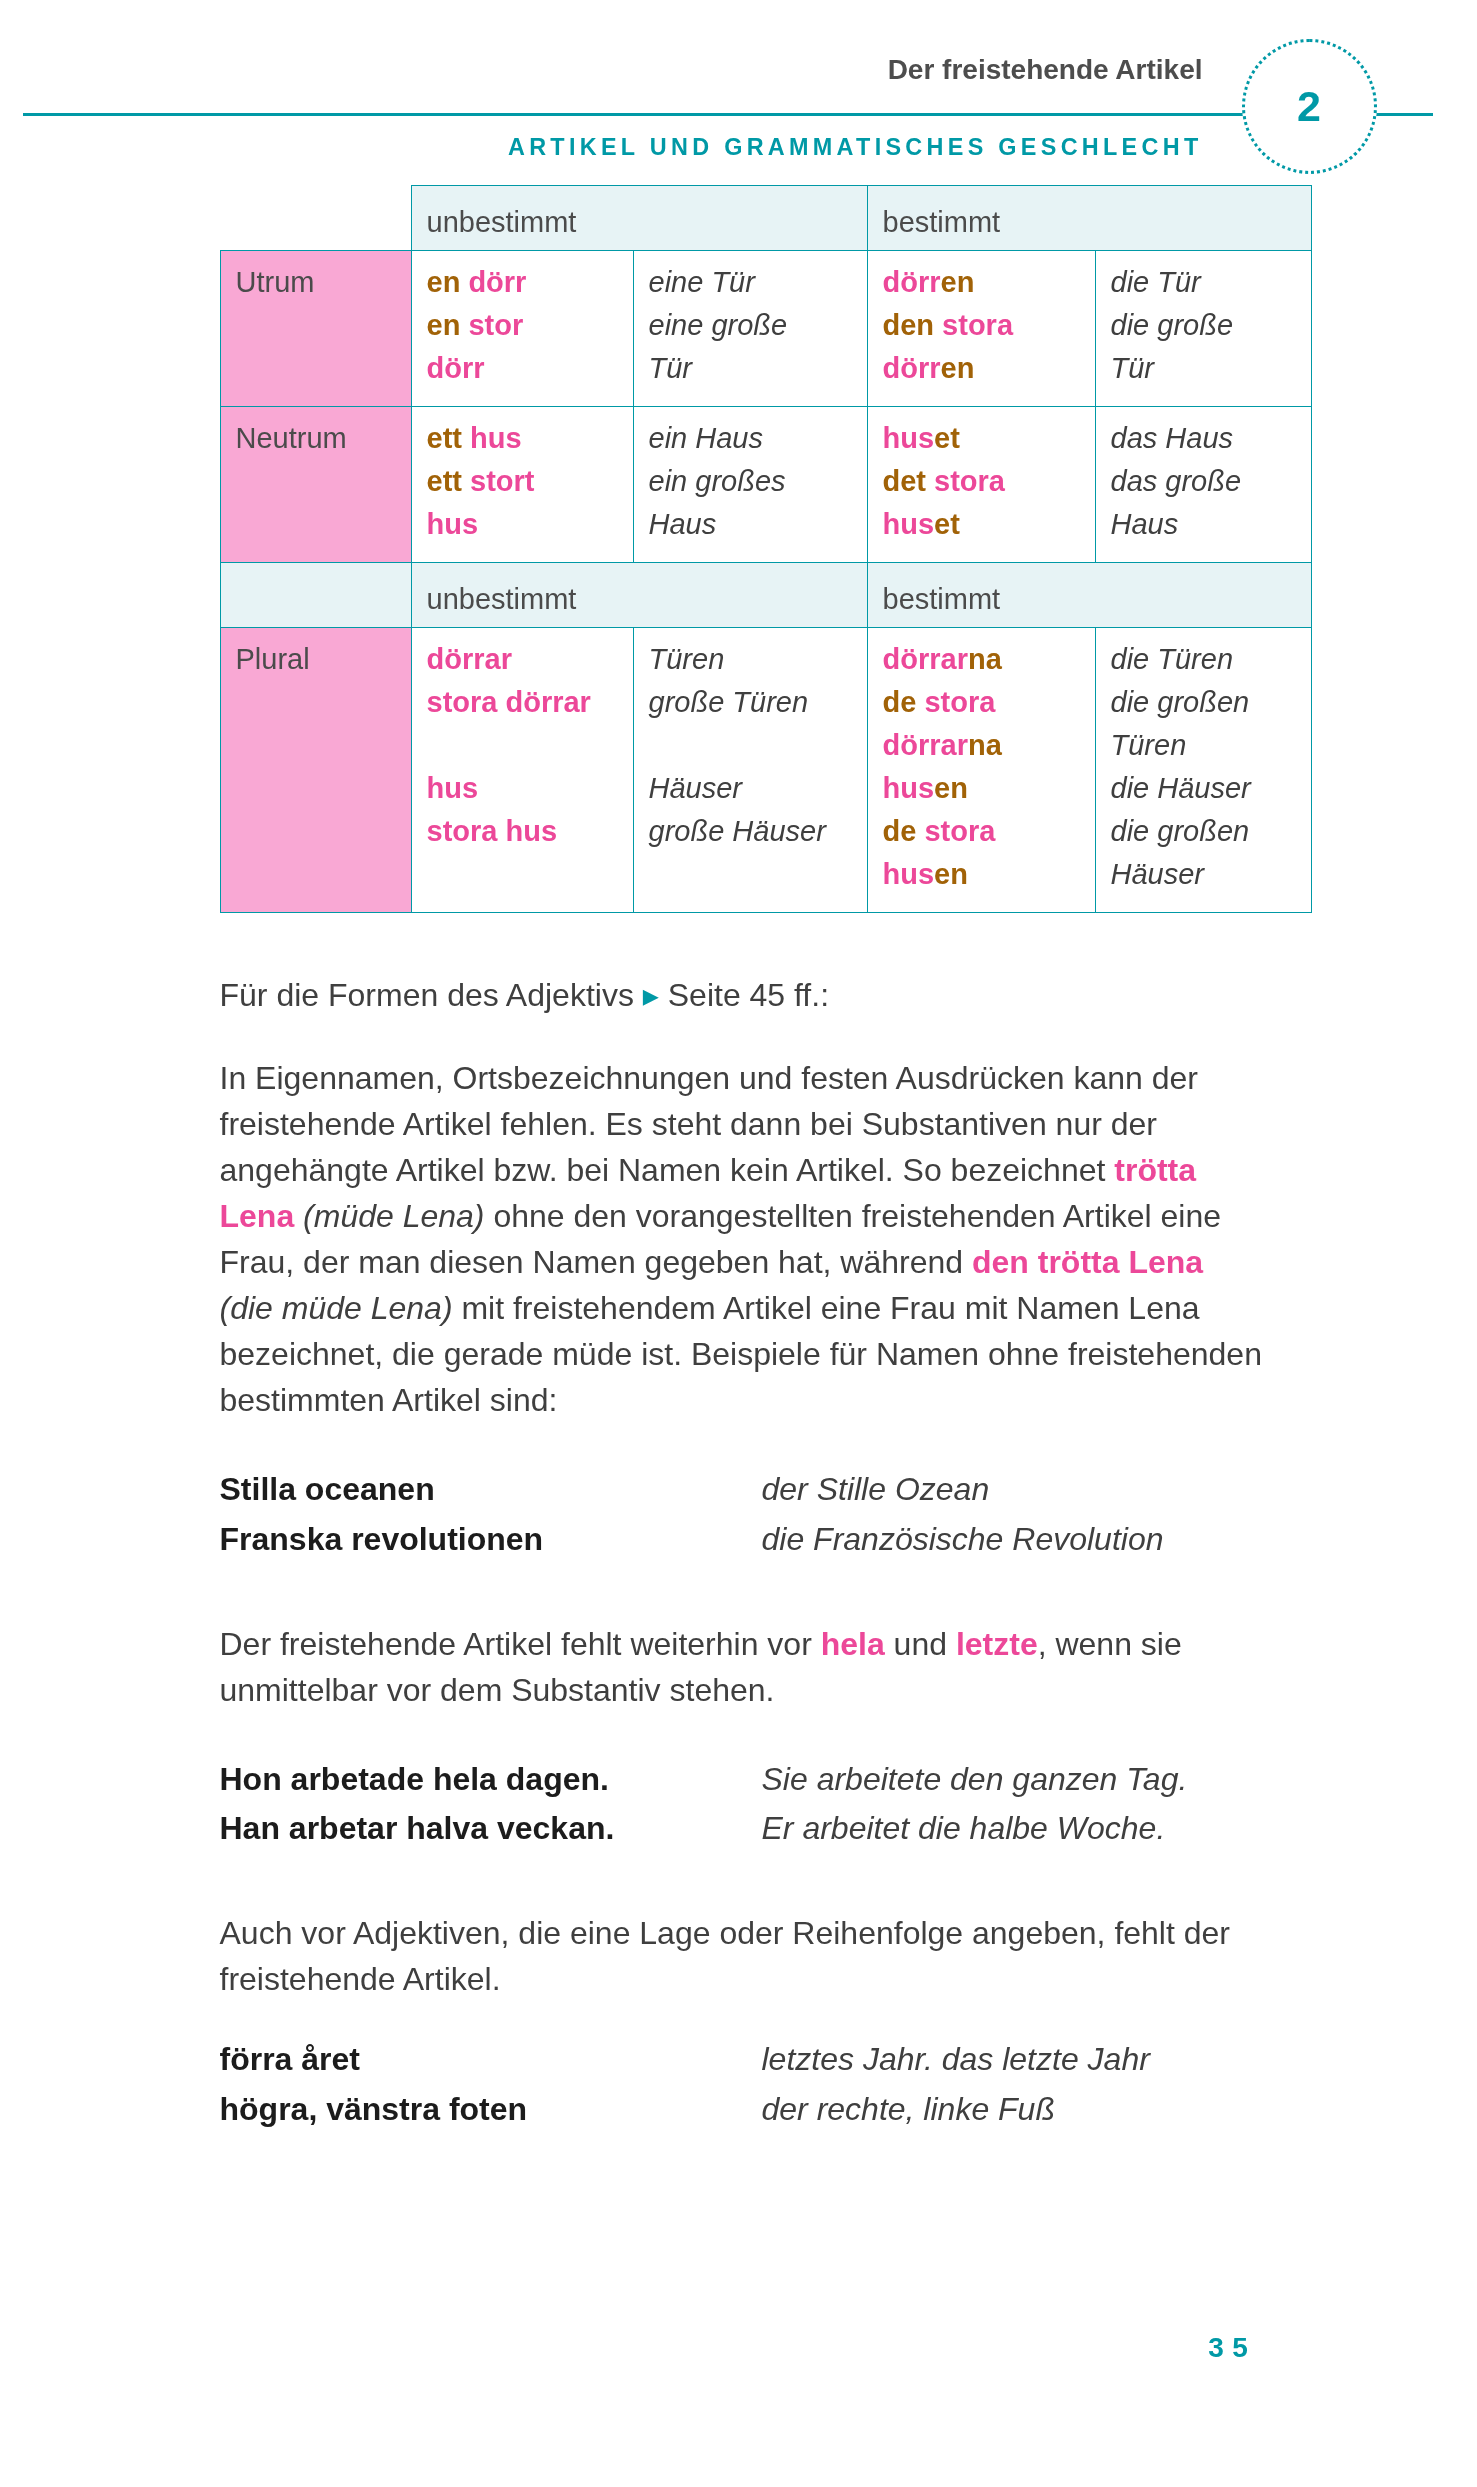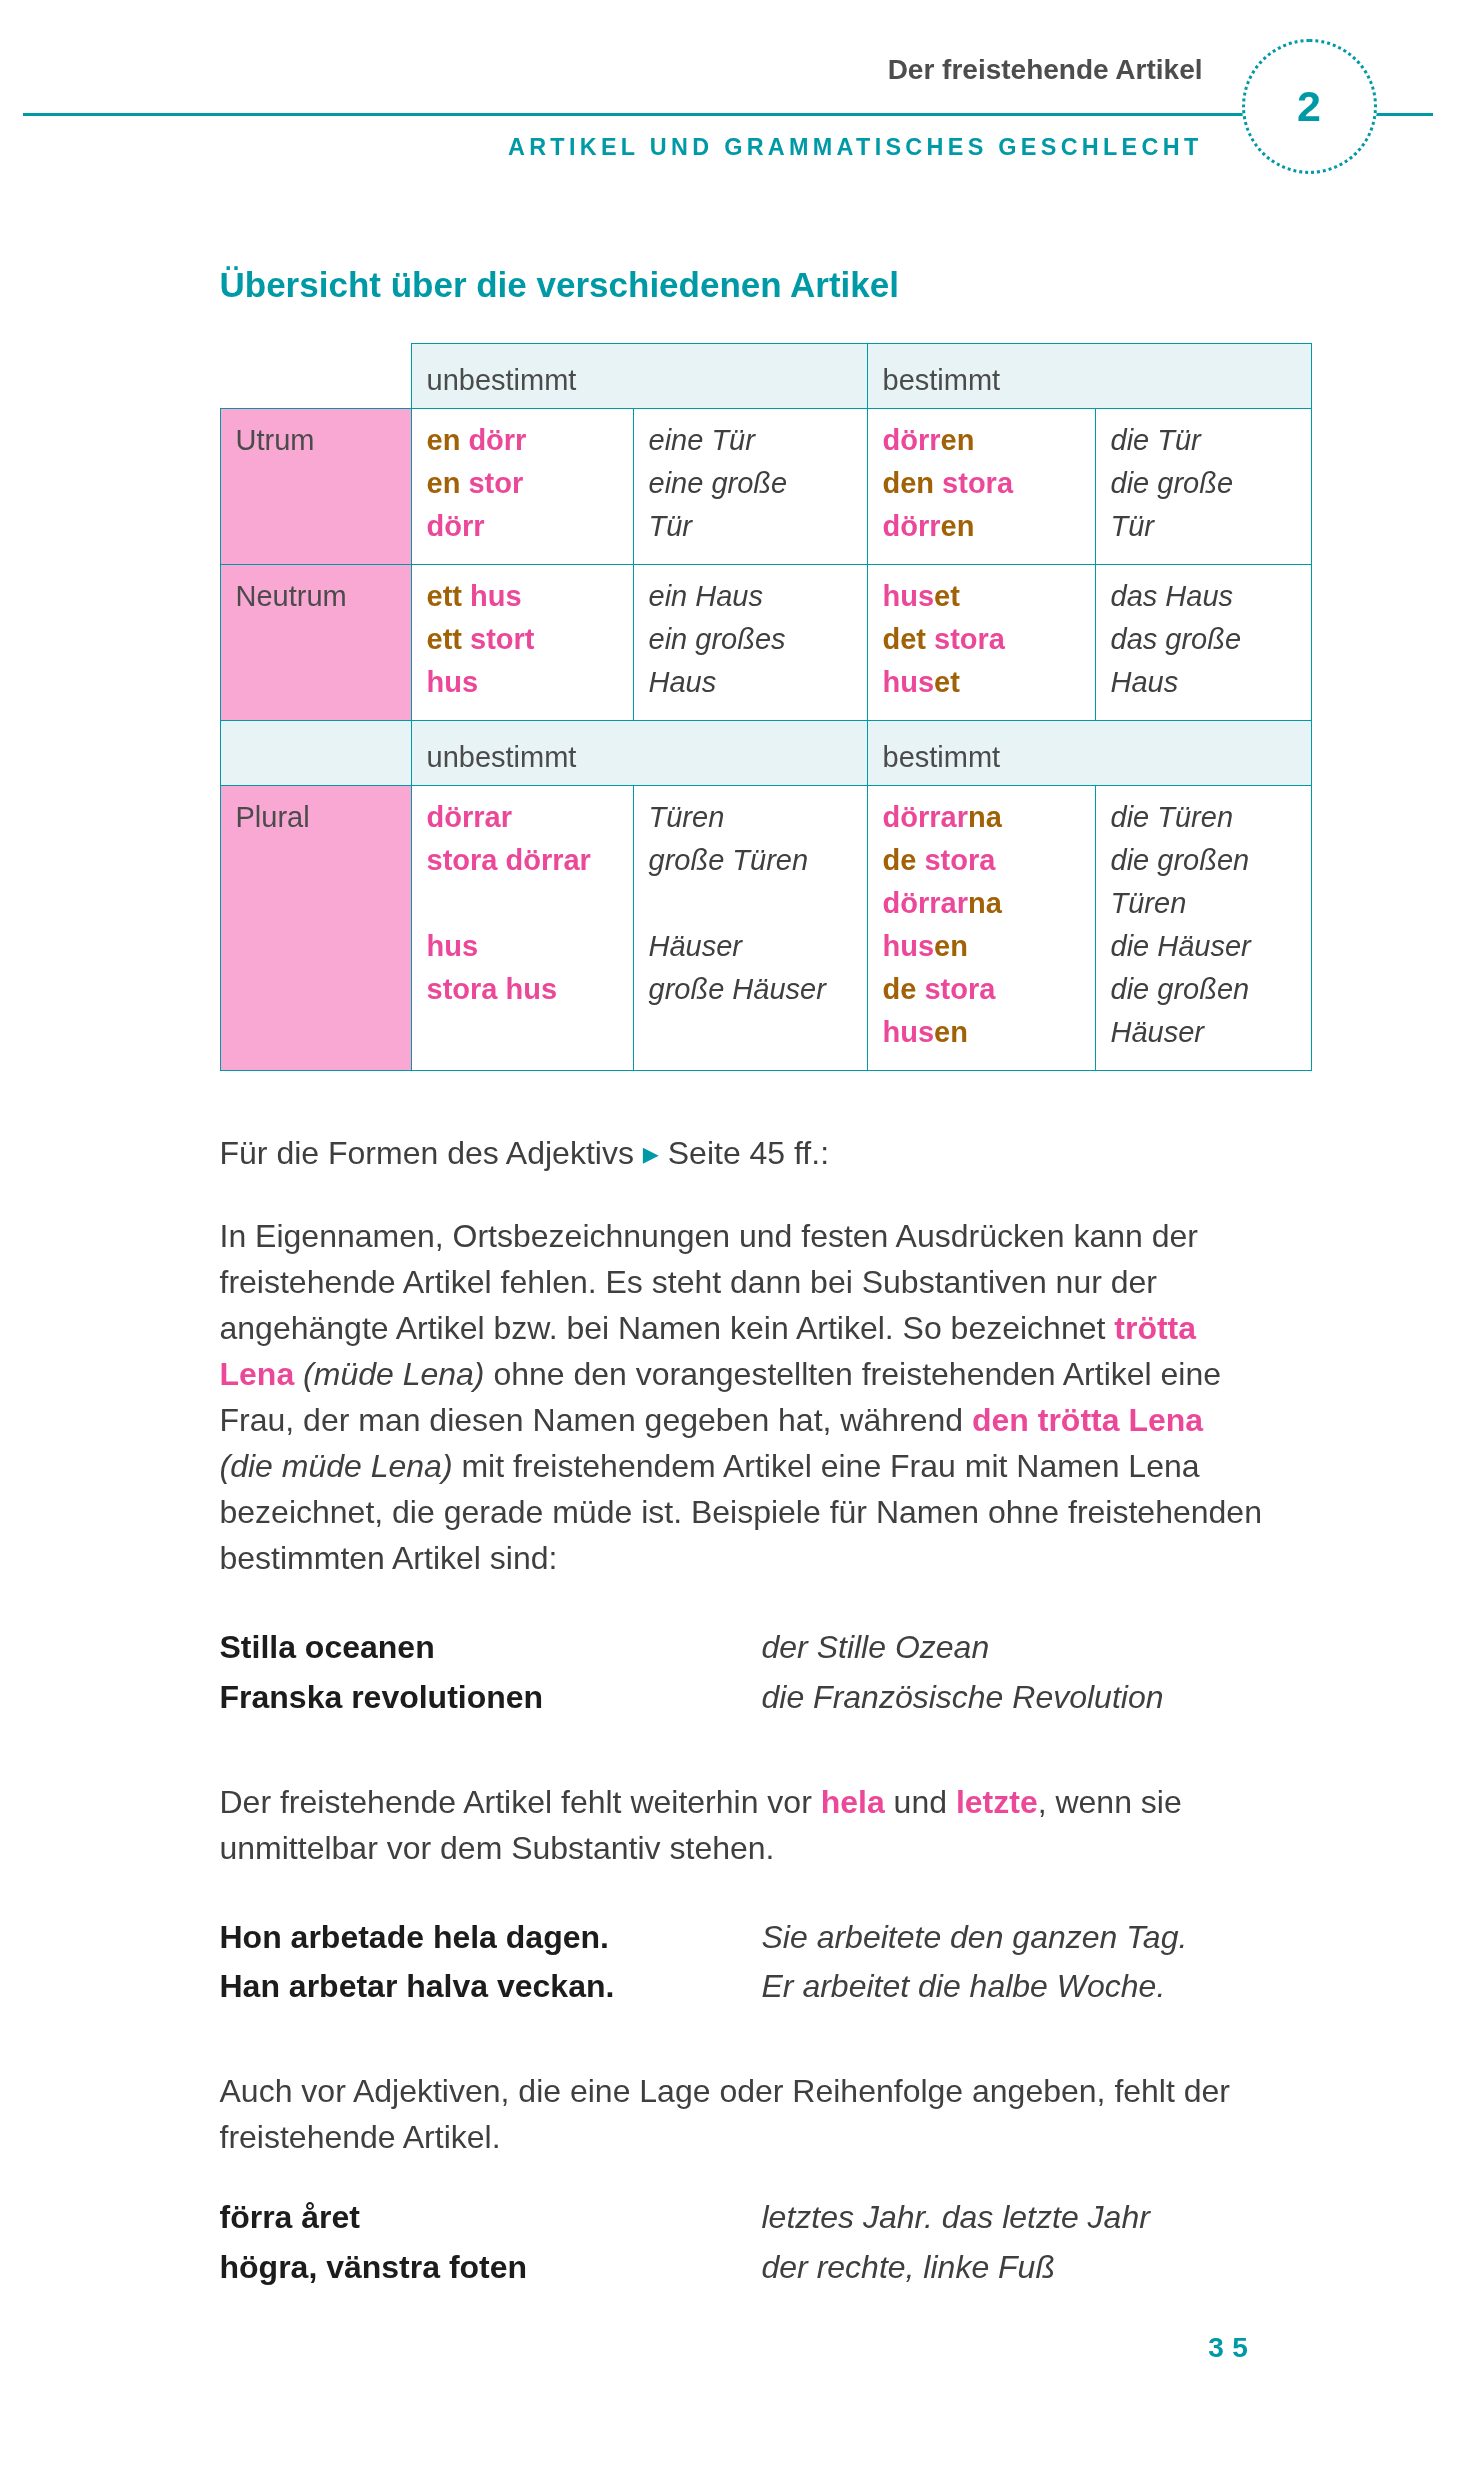--- a/index.html
+++ b/index.html
@@ -57,21 +57,20 @@
     <div class="running-title">Der freistehende Artikel</div>
     <div class="rule"></div>
     <div class="section-title">ARTIKEL UND GRAMMATISCHES GESCHLECHT</div>
     <div class="chapter-badge">
       <span>2</span>
     </div>
   </header>
 
   <main class="content">
 
-    <h1 class="heading">Übersicht über die verschiedenen Artikel</h1>
 
     <table class="article-table">
       <colgroup>
         <col style="width:191px">
           <col style="width:222px">
           <col style="width:234px">
           <col style="width:228px">
           <col style="width:216px">
       </colgroup>
       <tbody>

